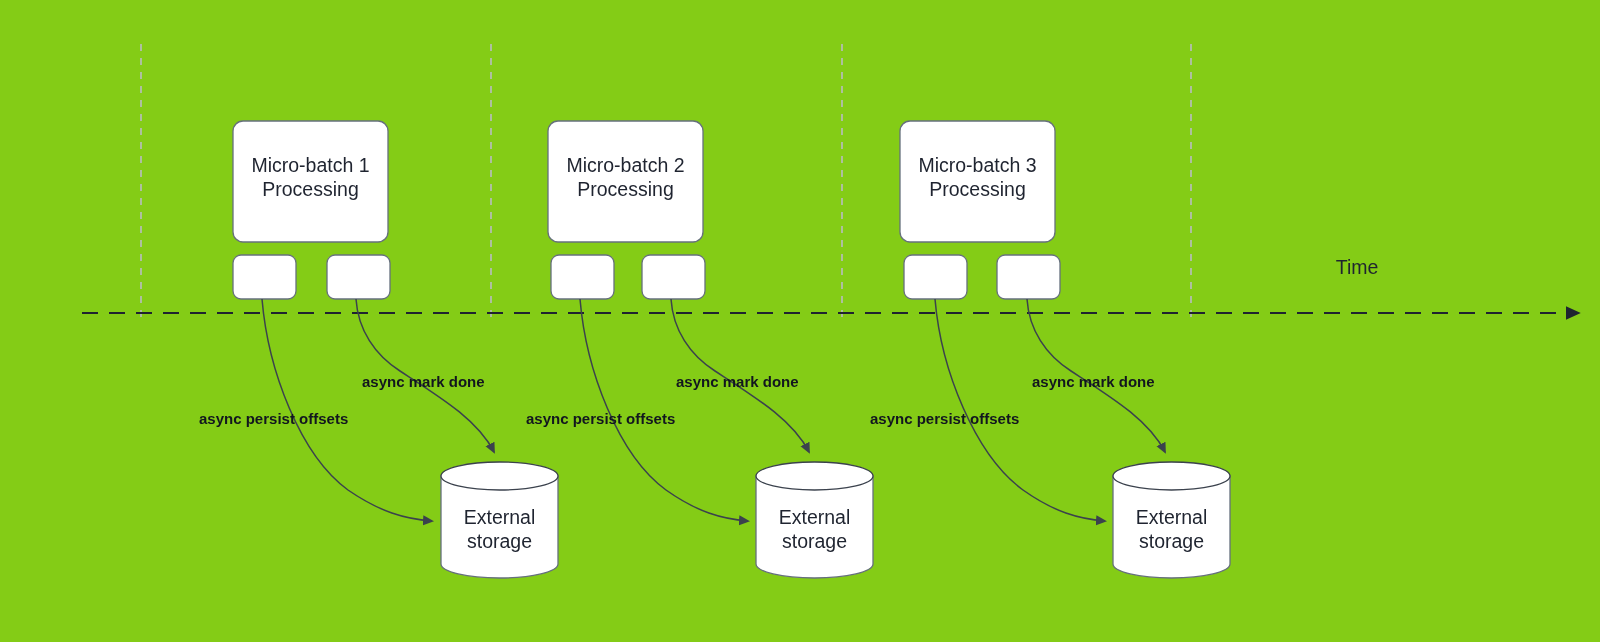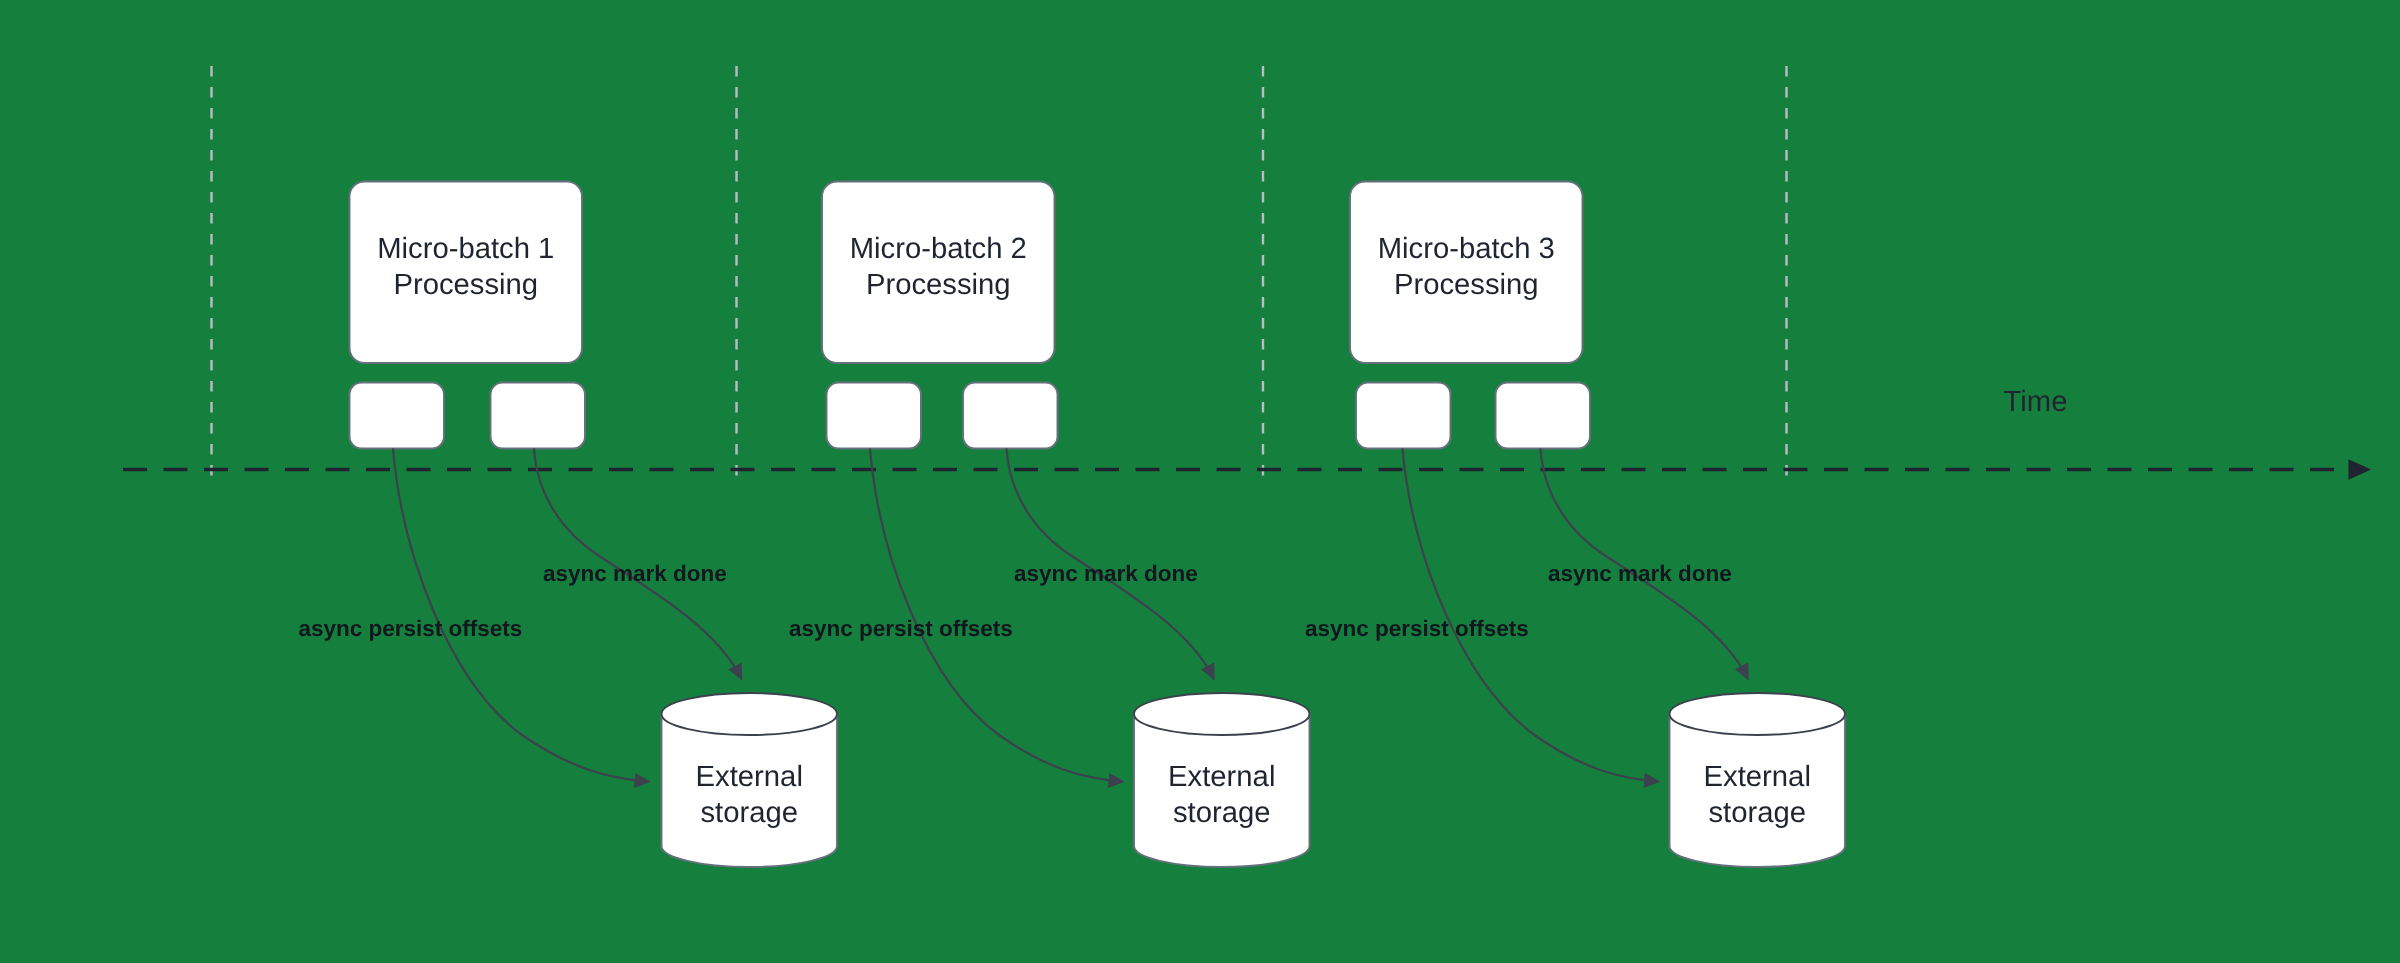--- a/index.html
+++ b/index.html
@@ -12,21 +12,21 @@
     width: 1600px;
     height: 642px;
     overflow: hidden;
     font-family: "Liberation Sans", sans-serif;
     color: #1f2430;
   }
   #diagram-root {
     position: relative;
     width: 1600px;
     height: 642px;
-    background: #15803d;
+    background: #84cc16;
   }
   #diagram-svg {
     position: absolute;
     left: 0;
     top: 0;
     width: 1600px;
     height: 642px;
     display: block;
   }
   .box-label {

